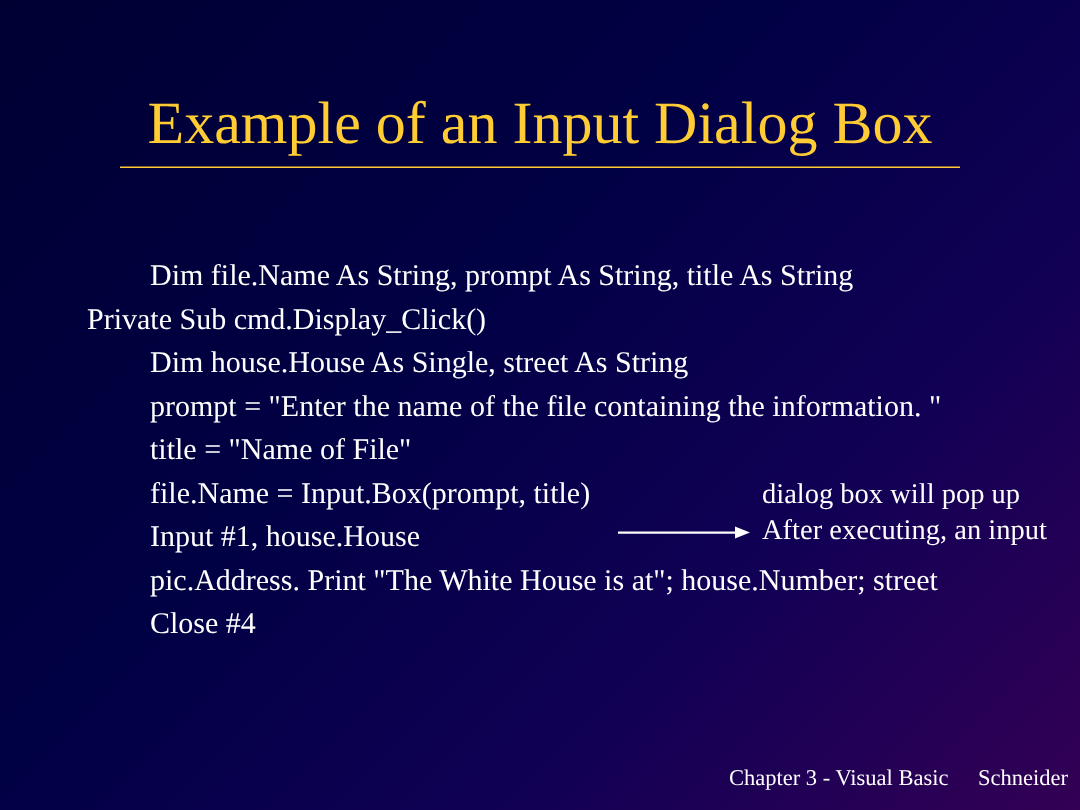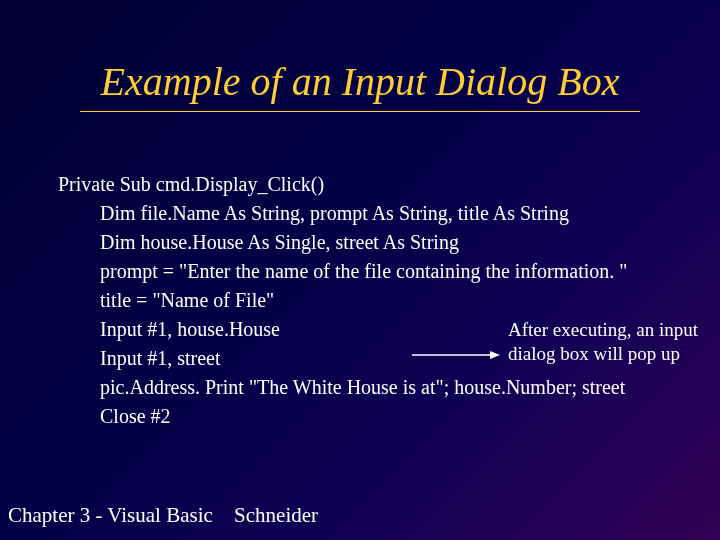--- a/index.html
+++ b/index.html
@@ -13,21 +13,20 @@
     overflow: hidden;
     position: relative;
   }
   .slide-title {
     font-size: 40px;
     color: #ffcc33;
     text-align: center;
     padding-top: 58px;
     font-weight: normal;
     letter-spacing: 0px;
-    font-style: italic;
   }
   .title-underline {
     width: 560px;
     height: 1px;
     background: #ffcc33;
     margin: 6px auto 0 auto;
   }
   .code-block {
     position: absolute;
     top: 170px;
@@ -51,51 +50,51 @@
     left: 412px;
     width: 88px;
     height: 2px;
   }
   .arrow svg { display: block; }
   .footer {
     position: absolute;
     bottom: 12px;
     left: 0;
     width: 720px;
-    text-align: left;
-    font-size: 21px;
+    text-align: right;
+    font-size: 15px;
   }
   .footer span { margin: 0 8px; }
 </style>
 </head>
 <body>
 
 <div class="slide-title">Example of an Input Dialog Box</div>
 <div class="title-underline"></div>
 
 <div class="code-block">
+  <div class="code-line"><span class="indent">Dim file.Name As String, prompt As String, title As String</span></div>
   <div class="code-line">Private Sub cmd.Display_Click()</div>
-  <div class="code-line"><span class="indent">Dim file.Name As String, prompt As String, title As String</span></div>
   <div class="code-line"><span class="indent">Dim house.House As Single, street As String</span></div>
   <div class="code-line"><span class="indent">prompt = "Enter the name of the file containing the information. "</span></div>
   <div class="code-line"><span class="indent">title = "Name of File"</span></div>
+  <div class="code-line"><span class="indent">file.Name = Input.Box(prompt, title)</span></div>
   <div class="code-line"><span class="indent">Input #1, house.House</span></div>
-  <div class="code-line"><span class="indent">Input #1, street</span></div>
   <div class="code-line"><span class="indent">pic.Address. Print "The White House is at"; house.Number; street</span></div>
-  <div class="code-line"><span class="indent">Close #2</span></div>
+  <div class="code-line"><span class="indent">Close #4</span></div>
 </div>
 
 <div class="arrow">
   <svg width="88" height="10" viewBox="0 0 88 10">
     <line x1="0" y1="5" x2="80" y2="5" stroke="#ffffff" stroke-width="1.5"></line>
     <polygon points="88,5 78,1 78,9" fill="#ffffff"></polygon>
   </svg>
 </div>
 
 <div class="annotation">
+  <div>dialog box will pop up</div>
   <div>After executing, an input</div>
-  <div>dialog box will pop up</div>
 </div>
 
 <div class="footer">
   <span>Chapter 3 - Visual Basic</span>
   <span>Schneider</span>
 </div>
 
 </body></html>

